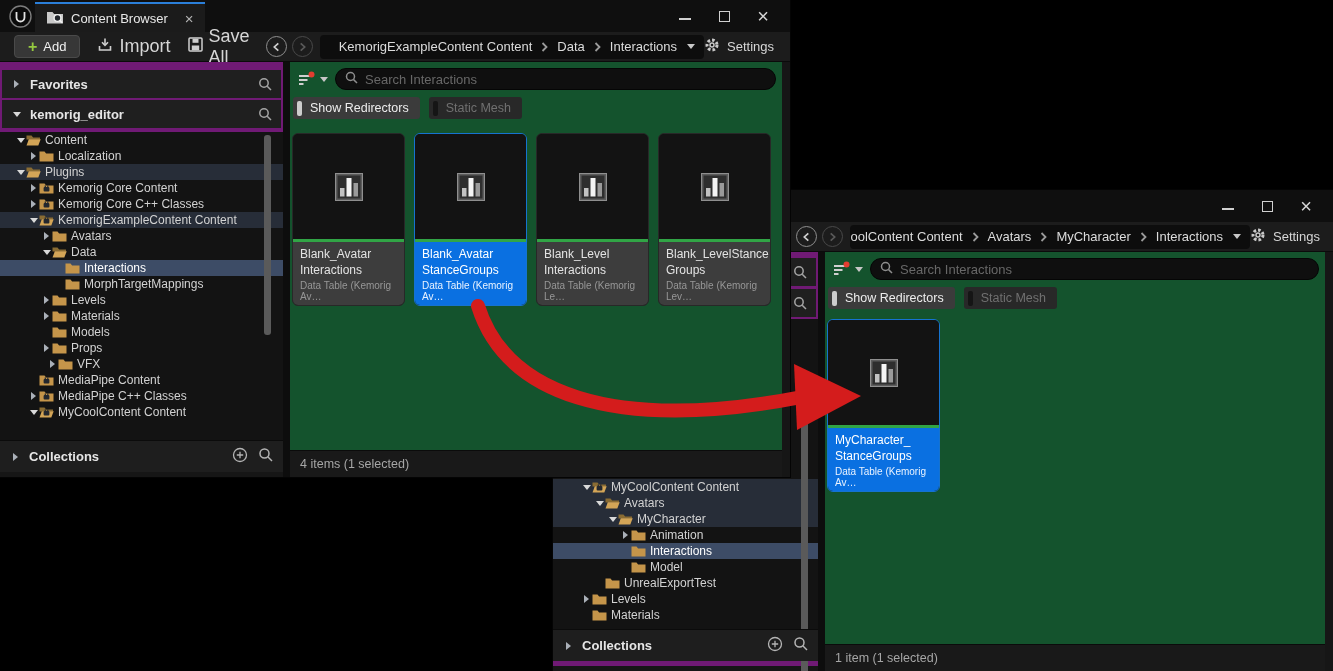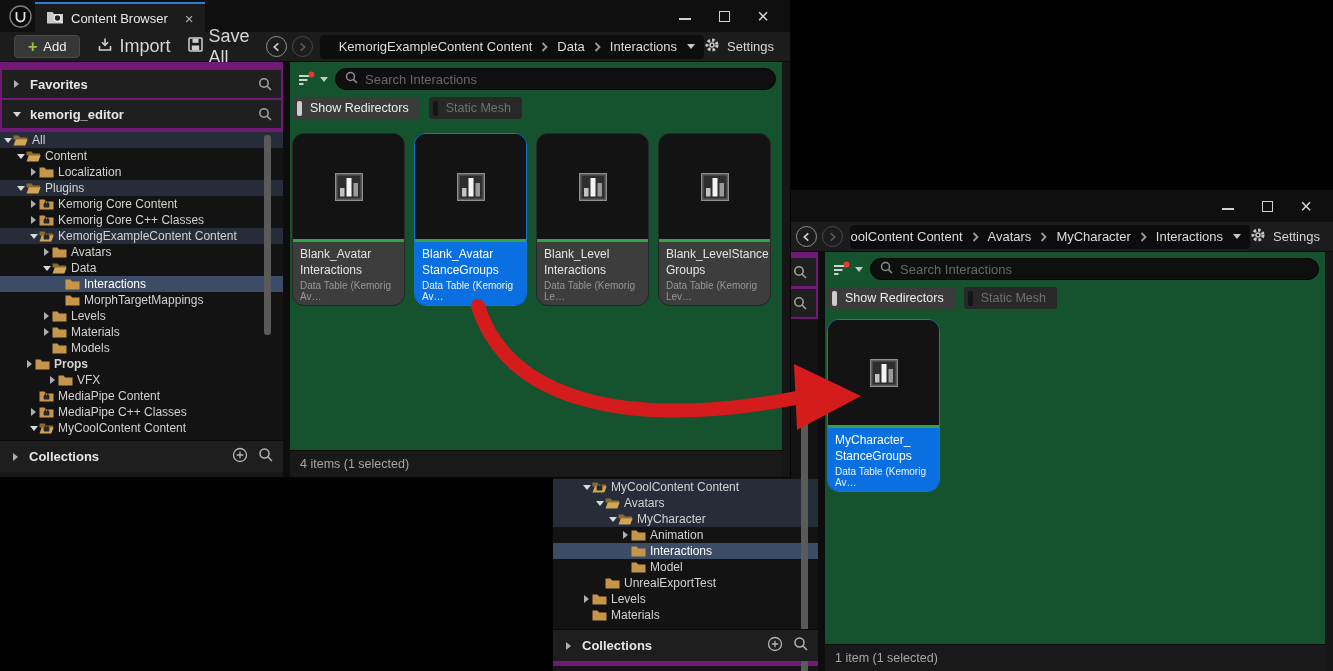--- a/index.html
+++ b/index.html
@@ -94,21 +94,21 @@
   .searchbox input::placeholder { color:#686868; }
   .chiprow { display:flex; gap:9px; margin:6px 0 0 3px; }
   .chip { height:22px; border-radius:3px; background:#3b3b3b; display:flex;
     align-items:center; gap:8px; padding:0 11px 0 4px; font-size:12.5px; color:#ededed; }
   .chip .pill { width:5px; height:15px; border-radius:2px; background:#cdcdcd; }
   .chip.off { background:#282828; color:#707070; }
   .chip.off .pill { background:#151515; }
   .tilegrid { display:flex; gap:9px; padding-left:2px; }
   #tiles1 { margin-top:14px; } #tiles2 { margin-top:10px; }
   .tile { width:113px; height:173px; background:#1e1e1e; border:1px solid #282828;
-    border-radius:12px; overflow:hidden; display:flex; flex-direction:column; }
+    border-radius:6px; overflow:hidden; display:flex; flex-direction:column; }
   .thumb { height:105px; background:#131313; display:flex; align-items:center;
     justify-content:center; }
   .gbar { height:3px; background:#31a546; }
   .tilelabel { flex:1; background:#3d3d3d; padding:5px 7px 3px 7px; display:flex;
     flex-direction:column; }
   .nm { font-size:12px; line-height:1.3; color:#e3e3e3; }
   .ty { margin-top:auto; font-size:10px; color:#979797; }
   .tile.sel { border-color:#1673d0; }
   .tile.sel .tilelabel { background:#0a70e1; }
   .tile.sel .nm { color:#fff; } .tile.sel .ty { color:#e8f2ff; }
@@ -498,32 +498,20 @@
         </span>
       <span class="hlabel">kemorig_editor</span>
       <span class="hsearch">
         <svg width="14" height="14">
             <circle cx="6" cy="6" r="4.2" fill="none" stroke="#a5a5a5" stroke-width="1.5"></circle>
             <path d="M9.2 9.2 L13 13" stroke="#a5a5a5" stroke-width="1.5"></path>
           </svg>
       </span>
     </div>
     <div class="tree" id="tree1">
-        <div class="trow path" style="padding-left: 2px;">
-          <span class="tarrow">
-            <i class="ar-d"></i>
-          </span>
-          <span class="ticon">
-            <svg width="15" height="13" viewBox="0 0 15 13">
-              <path d="M0.5 1.5 h5 l1.6 1.9 h6.9 v2 h-13.5 z" fill="#8a6c33"></path>
-              <path d="M2.8 5.2 h11.9 l-2.4 6.4 h-11.8 z" fill="#d3a557"></path>
-            </svg>
-          </span>
-          <span class="tlabel">All</span>
-        </div>
         <div class="trow" style="padding-left: 15px;">
           <span class="tarrow">
             <i class="ar-d"></i>
           </span>
           <span class="ticon">
             <svg width="15" height="13" viewBox="0 0 15 13">
               <path d="M0.5 1.5 h5 l1.6 1.9 h6.9 v2 h-13.5 z" fill="#8a6c33"></path>
               <path d="M2.8 5.2 h11.9 l-2.4 6.4 h-11.8 z" fill="#d3a557"></path>
             </svg>
           </span>
@@ -660,21 +648,21 @@
         </div>
         <div class="trow" style="padding-left: 41px;">
           <span class="tarrow"></span>
           <span class="ticon">
             <svg width="15" height="13" viewBox="0 0 15 13">
               <path d="M0.5 1.5 h5 l1.6 1.9 h7.4 v8.2 h-14 z" fill="#c5954a"></path>
             </svg>
           </span>
           <span class="tlabel">Models</span>
         </div>
-        <div class="trow" style="padding-left: 24px; font-weight: bold;">
+        <div class="trow" style="padding-left: 41px;">
           <span class="tarrow">
             <i class="ar-r"></i>
           </span>
           <span class="ticon">
             <svg width="15" height="13" viewBox="0 0 15 13">
               <path d="M0.5 1.5 h5 l1.6 1.9 h7.4 v8.2 h-14 z" fill="#c5954a"></path>
             </svg>
           </span>
           <span class="tlabel">Props</span>
         </div>

